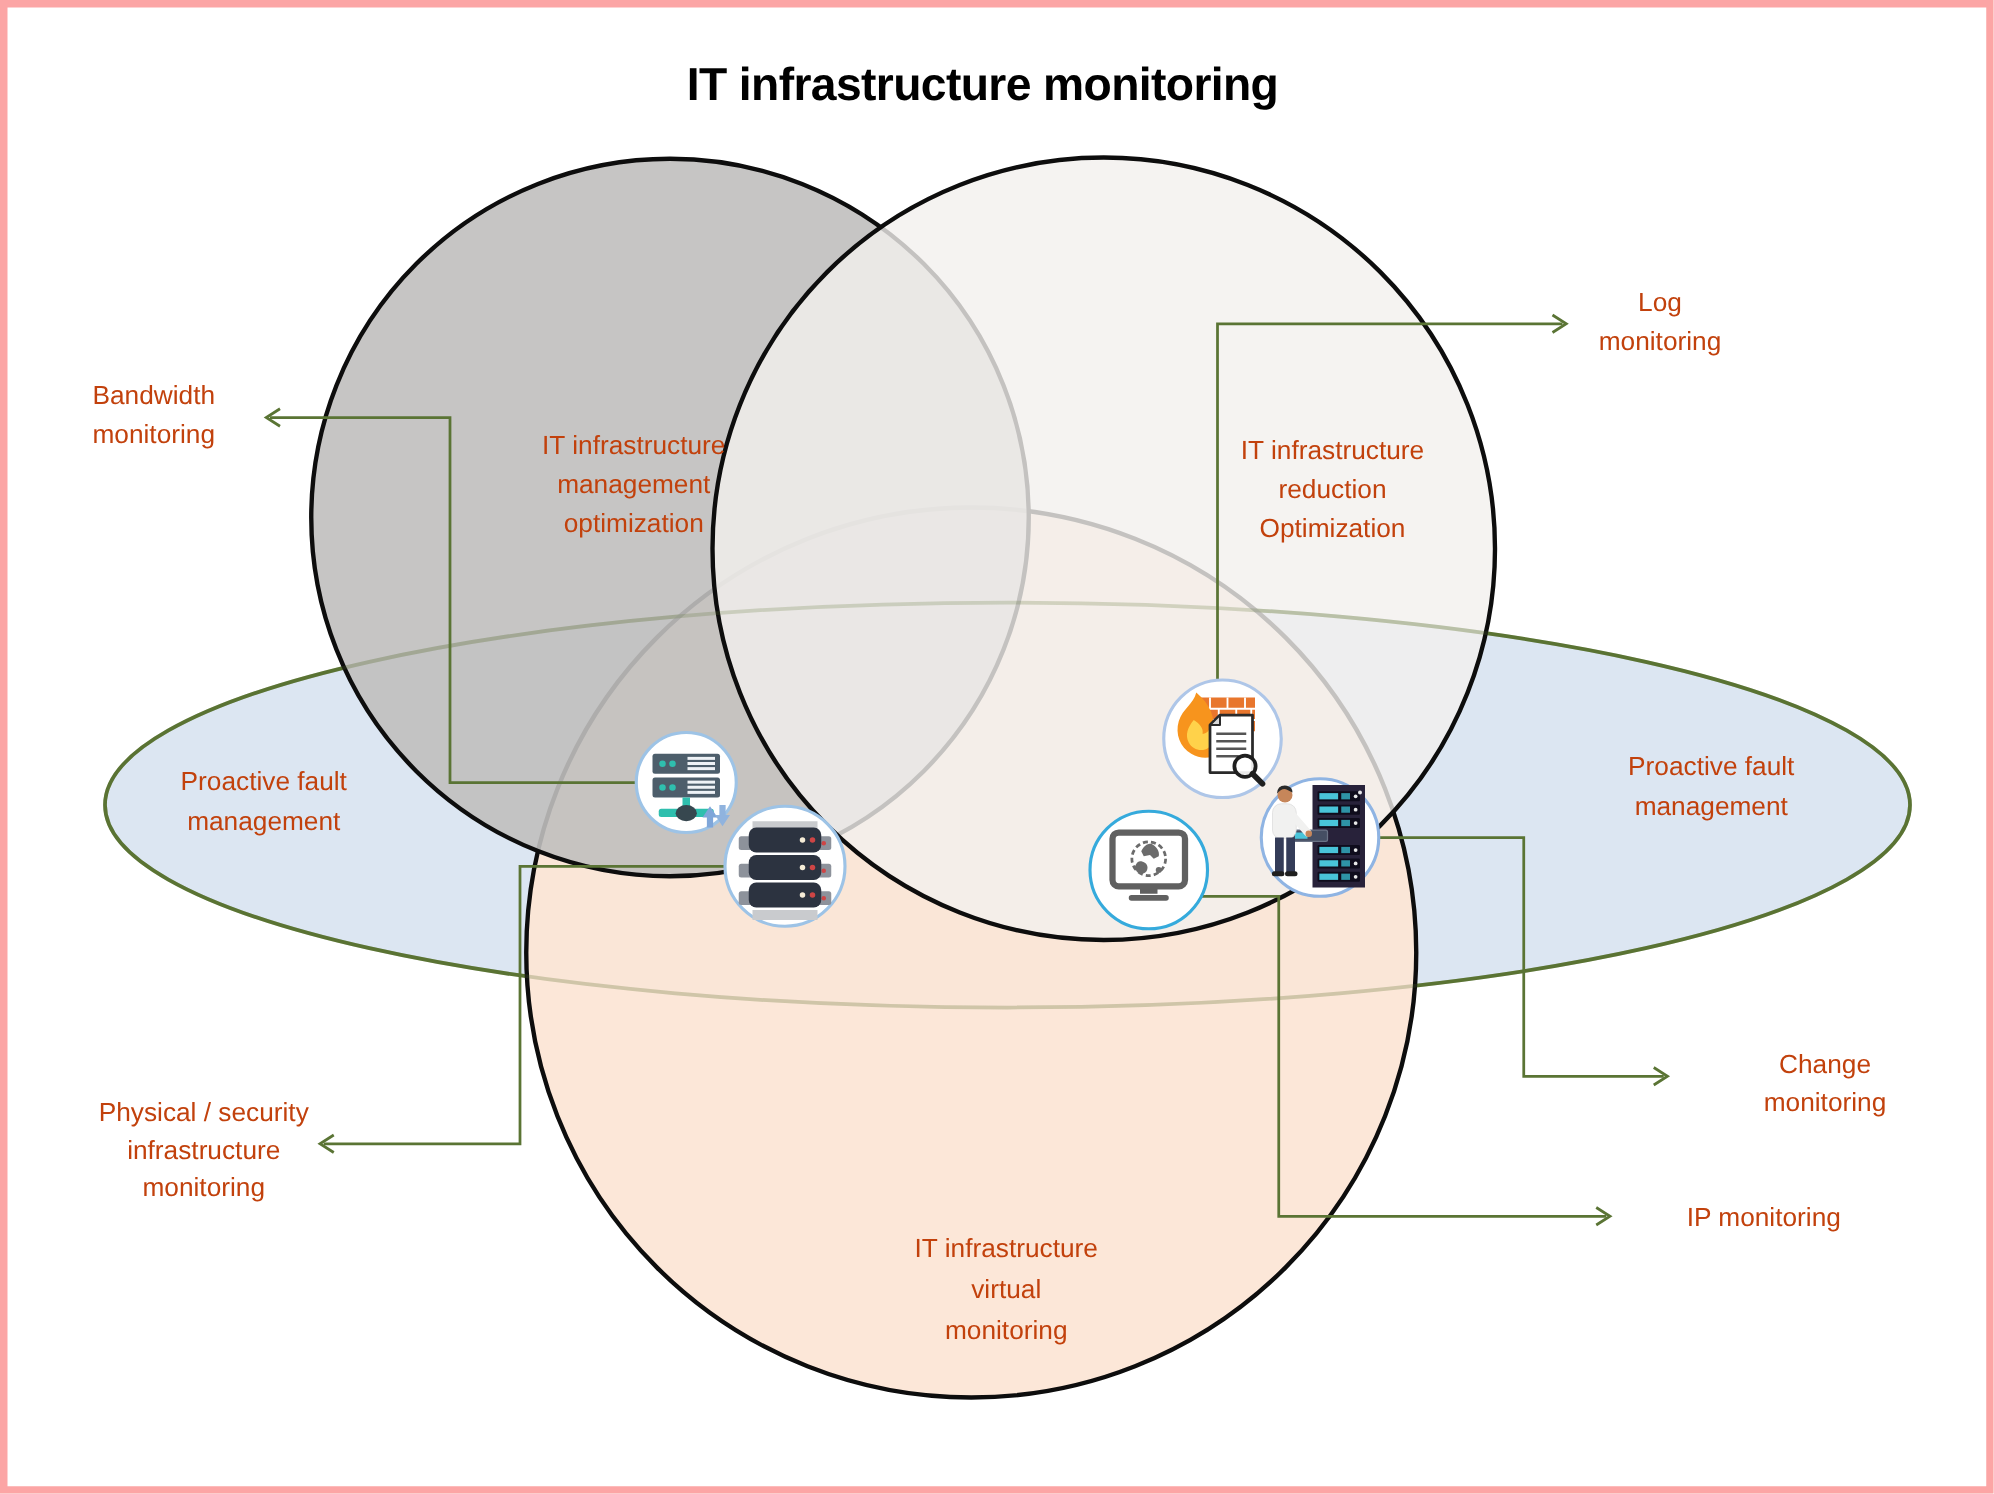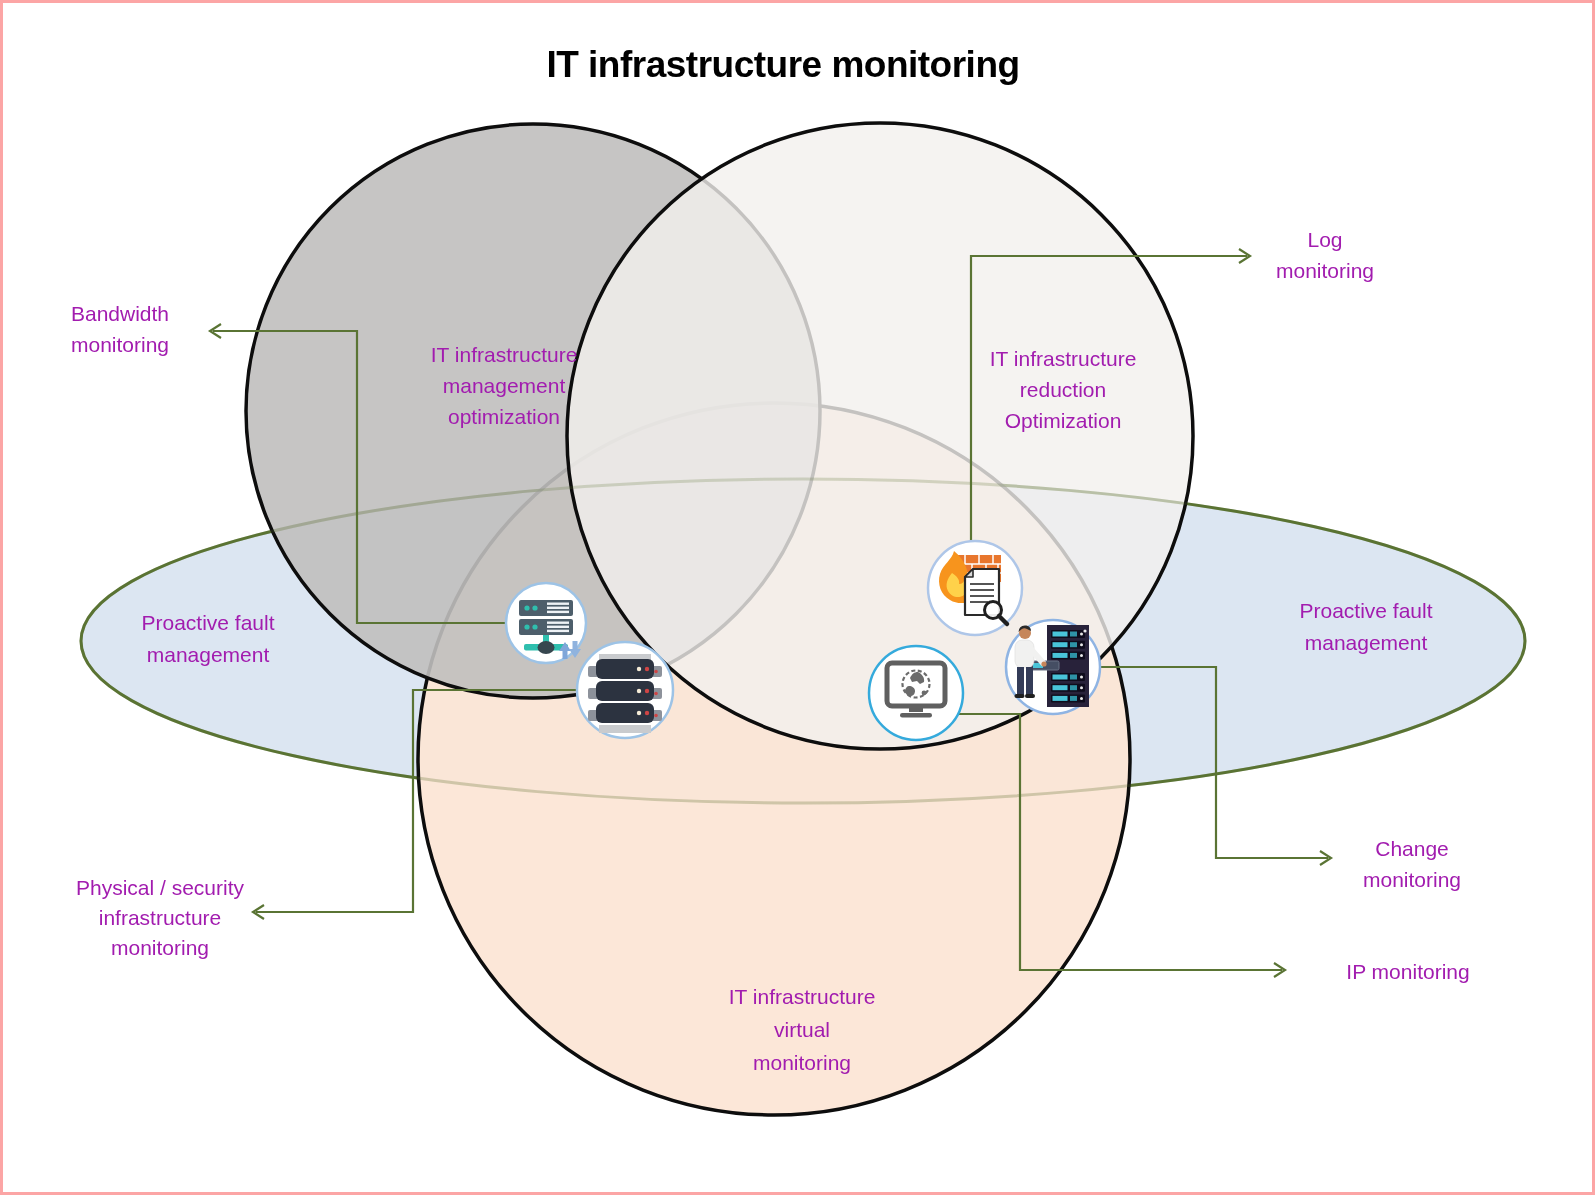--- a/index.html
+++ b/index.html
@@ -1,24 +1,24 @@
 <!DOCTYPE html>
 <html><head>
 <meta charset="utf-8">
 <style>
   html,body{margin:0;padding:0;background:#ffffff;}
   .frame{
     position:relative;width:1595px;height:1195px;box-sizing:border-box;
-    border:3px solid #fca5a5;background:#ffffff;overflow:hidden;
+    border:6px solid #fca5a5;background:#ffffff;overflow:hidden;
     font-family:"Liberation Sans", sans-serif;
   }
   .frame svg{position:absolute;left:0;top:0;}
   .lbl{
     position:absolute;transform:translate(-50%,-50%);
-    text-align:center;font-size:21px;line-height:31px;color:#a21caf;
+    text-align:center;font-size:21px;line-height:31px;color:#c2410c;
     white-space:nowrap;
   }
   .lbl span{display:block;}
   .title{
     position:absolute;transform:translate(-50%,-50%);
     font-size:37px;font-weight:bold;letter-spacing:-0.5px;color:#000;
     white-space:nowrap;
   }
 </style>
 </head>
@@ -222,21 +222,21 @@
   <div class="lbl" style="left:117px;top:326px">
     <span>Bandwidth</span>
     <span>monitoring</span>
   </div>
 
   <div class="lbl" style="left:1322px;top:252px">
     <span>Log</span>
     <span>monitoring</span>
   </div>
 
-  <div class="lbl" style="left:1409px;top:861px">
+  <div class="lbl" style="left:1454px;top:861px">
     <span>Change</span>
     <span>monitoring</span>
   </div>
 
   <div class="lbl" style="left:1405px;top:968px">
     <span>IP monitoring</span>
   </div>
 
   <div class="lbl" style="left:157px;top:915px;line-height:30px">
     <span>Physical / security</span>

